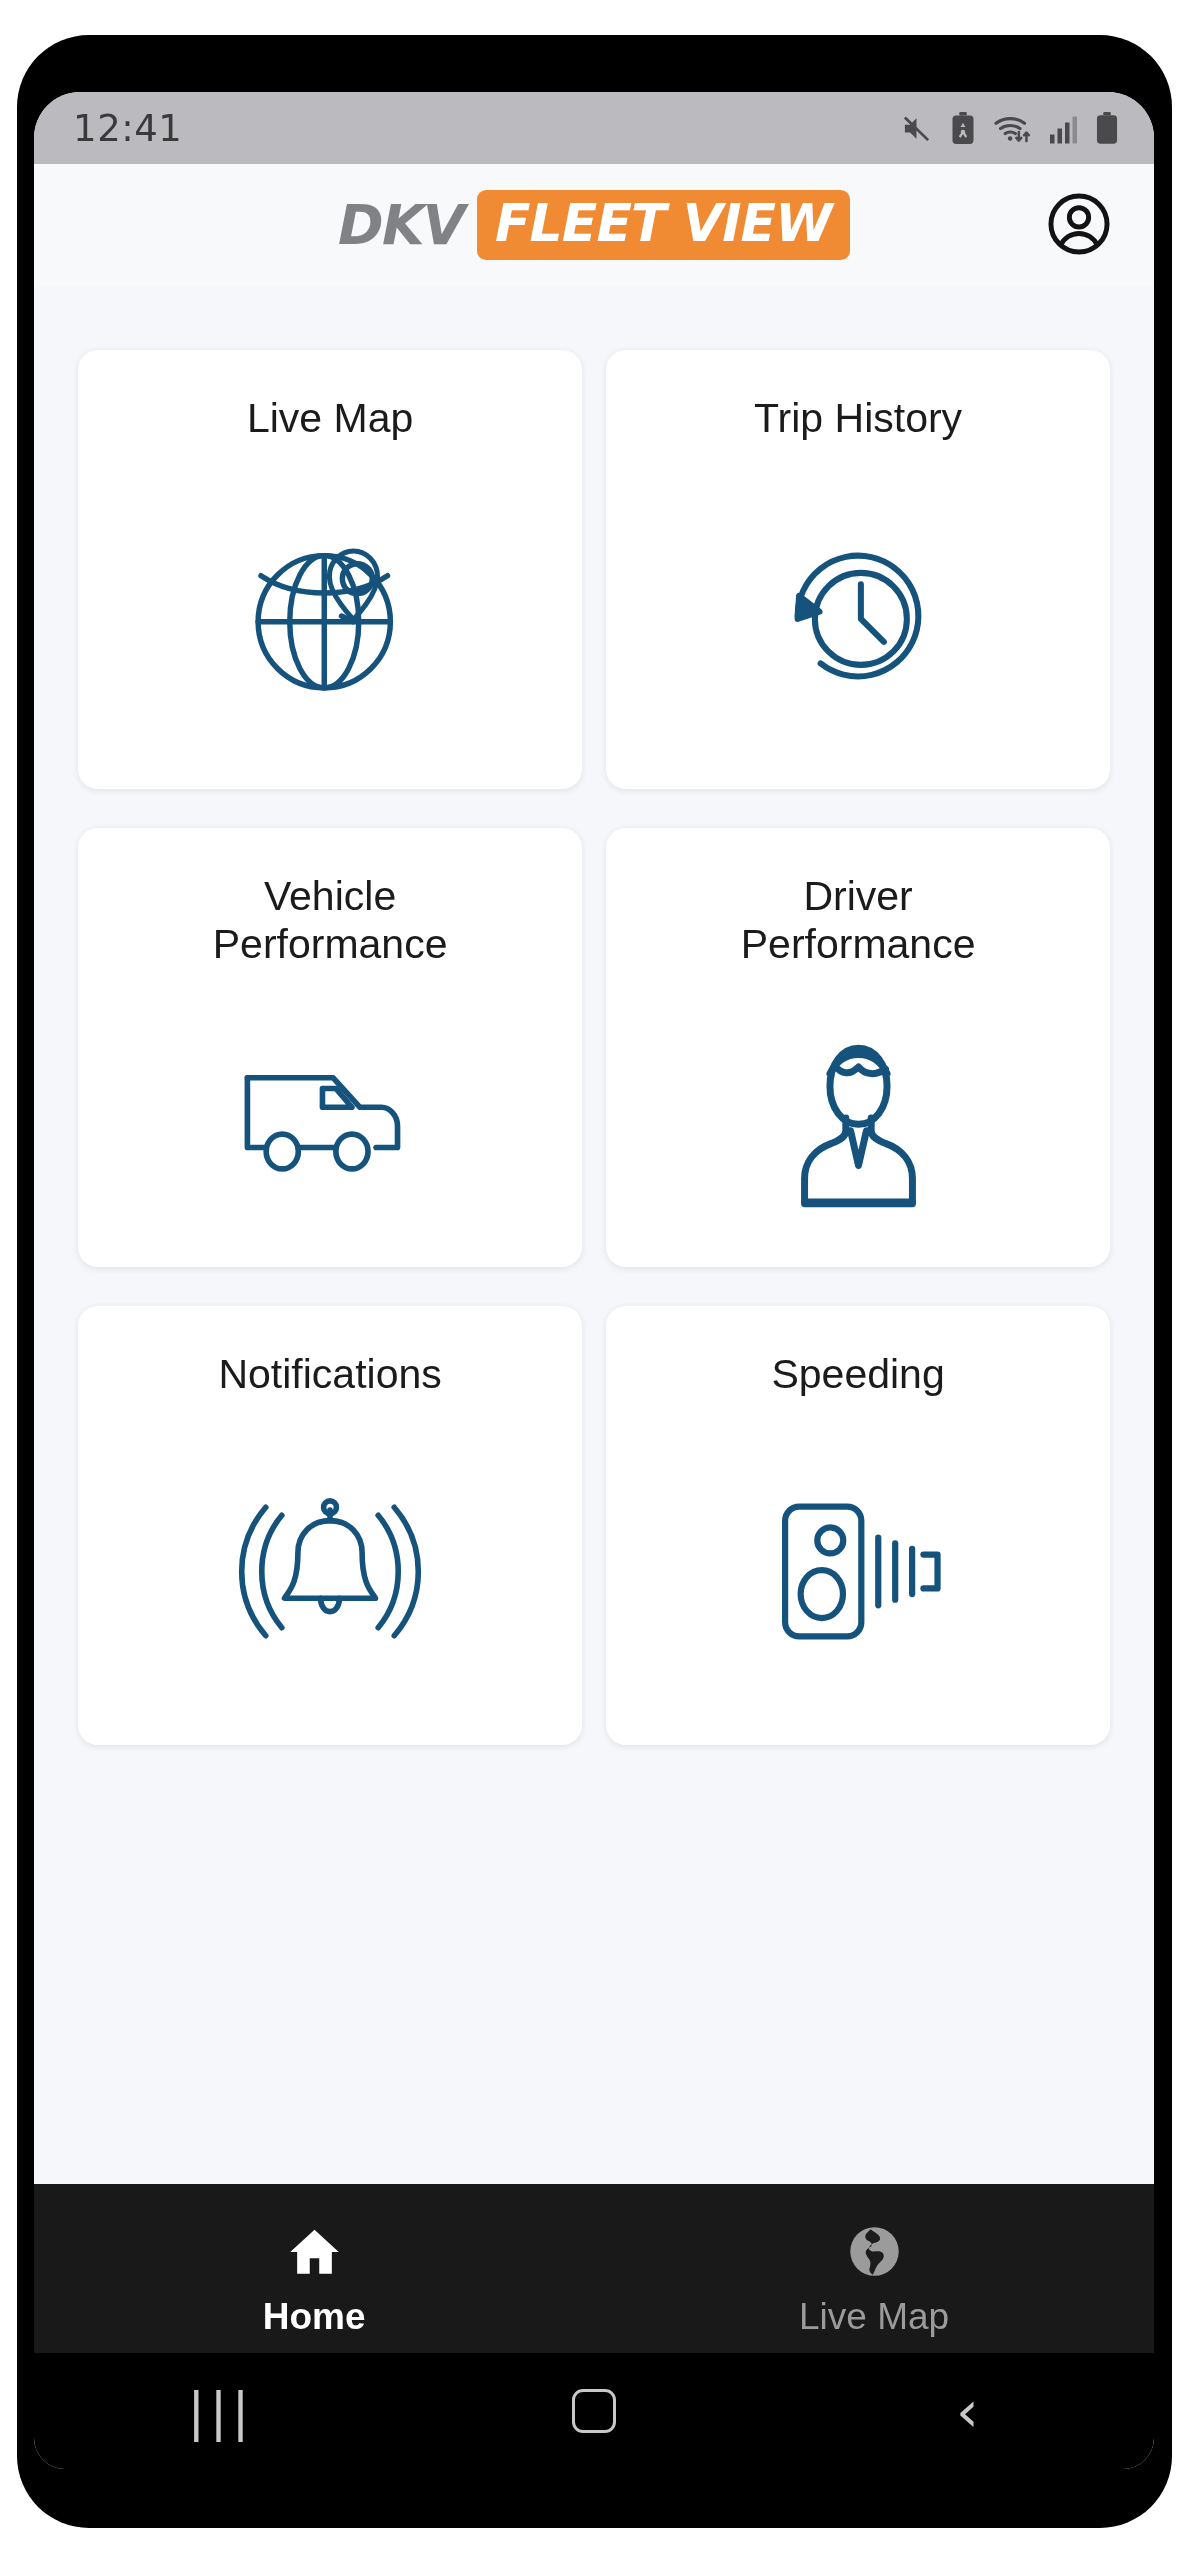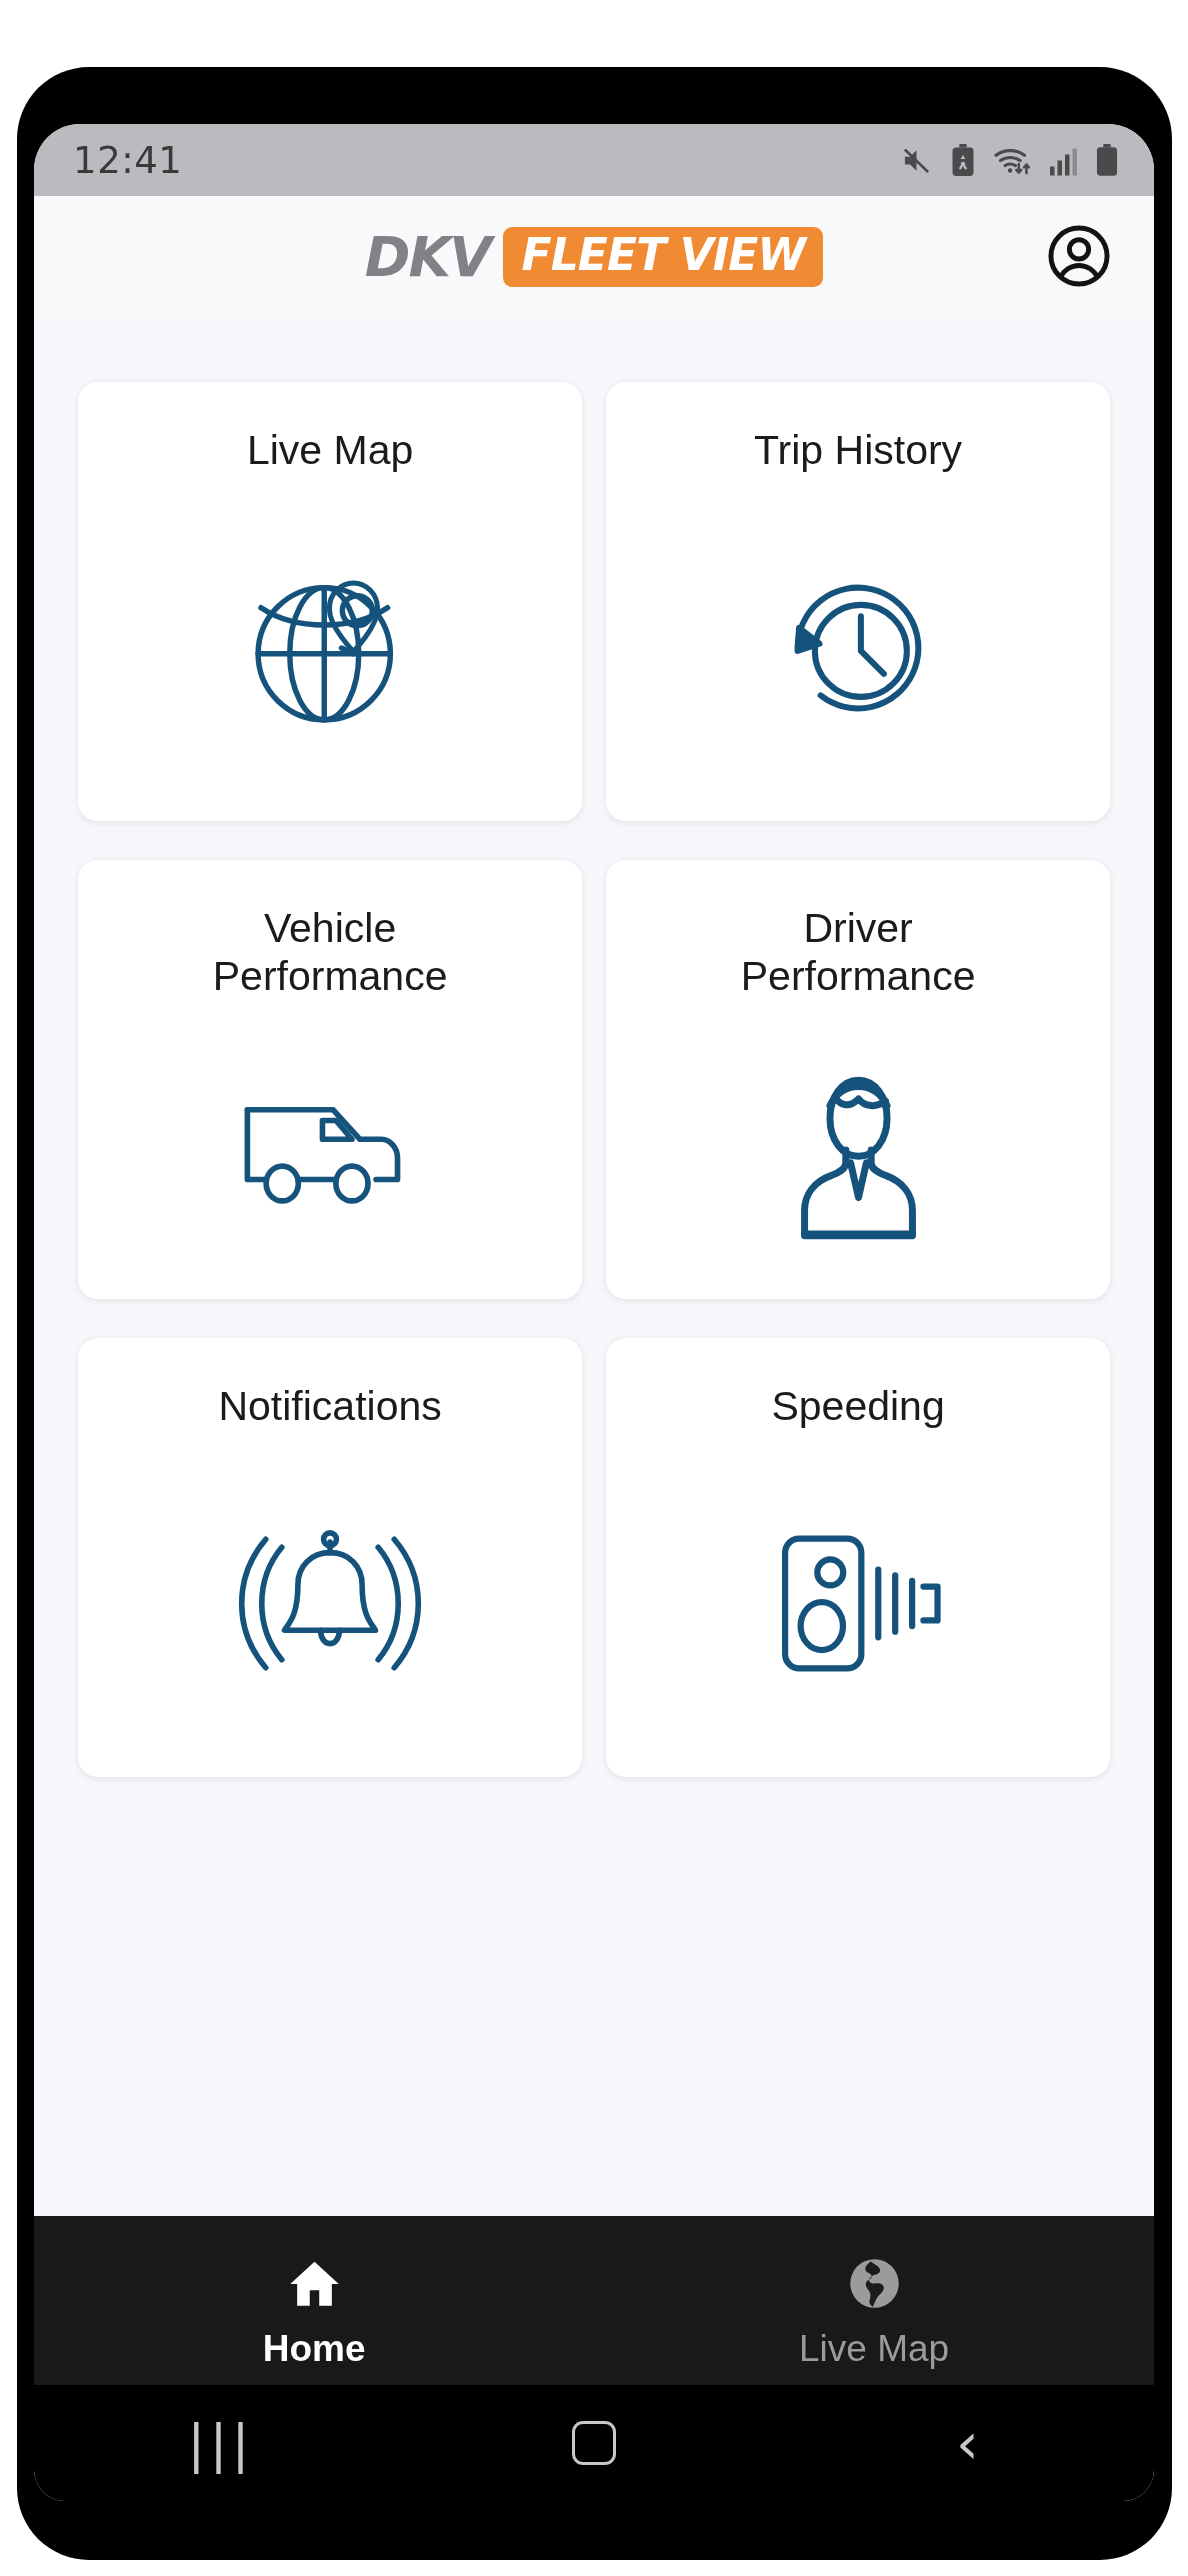--- a/index.html
+++ b/index.html
@@ -15,21 +15,20 @@
   
   .phone-frame {
     position: absolute;
     left: 16.6px;
     top: 35px;
     width: 1155px;
     height: 2493px;
     background: #000000;
     border-radius: 72px;
     overflow: hidden;
-    margin-top: 32px;
   }
 
   .phone-screen {
     position: absolute;
     left: 17.5px;
     top: 57px;
     width: 1120px;
     height: 2377px;
     background: #f6f7fa;
     border-radius: 46px 46px 31px 31px;
@@ -82,21 +81,21 @@
     font-size: 55px;
     font-weight: bold;
     font-style: italic;
     color: #808285;
     letter-spacing: -1.8px;
   }
   .logo-badge {
     background: #f08a33;
     color: #ffffff;
     font-family: "DejaVu Sans", sans-serif;
-    font-size: 44px;
+    font-size: 52px;
     font-weight: bold;
     font-style: italic;
     letter-spacing: -0.9px;
     padding: 5.5px 18.4px 9.2px 18.4px;
     border-radius: 9.2px;
     line-height: 1.05;
   }
   .account-btn {
     position: absolute;
     right: 41px;

